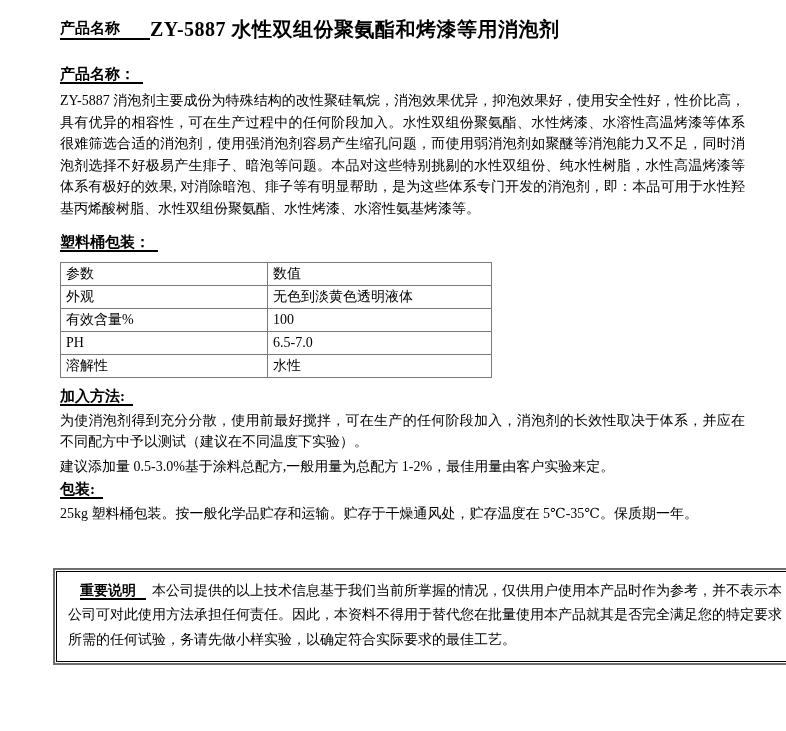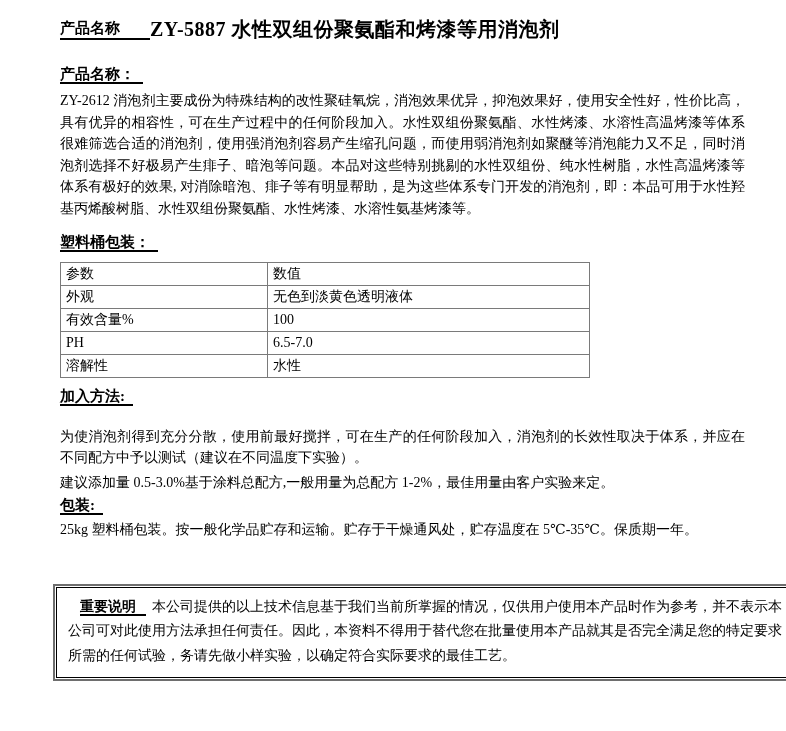--- a/index.html
+++ b/index.html
@@ -32,21 +32,21 @@
   p.body-text {
     font-size: 14px; line-height: 21.6px;
     margin: 0 0 10px 0;
     text-align: justify;
   }
   p.tight { margin-bottom: 3px; }
 
   
   table.props {
     border-collapse: collapse;
-    width: 530px;
+    width: 432px;
     margin: 10px 0 9px 0;
     font-size: 14px;
   }
   table.props td {
     border: 1px solid #7a7a7a;
     padding: 1px 5px;
     height: 20px;
     vertical-align: middle;
   }
   table.props td.k { width: 196px; }
@@ -83,21 +83,21 @@
 
   <div class="doc-header">
     <span class="doc-label">产品名称</span>
     <span class="doc-title">ZY-5887 水性双组份聚氨酯和烤漆等用消泡剂</span>
   </div>
 
   <div class="section">
     <div class="sec-heading">
       <span>产品名称：</span>
     </div>
-    <p class="body-text">ZY-2612 消泡剂主要成份为特殊结构的改性聚硅氧烷，消泡效果优异，抑泡效果好，使用安全性好，性价比高，具有优异的相容性，可在生产过程中的任何阶段加入。水性双组份聚氨酯、水性烤漆、水溶性高温烤漆等体系很难筛选合适的消泡剂，使用强消泡剂容易产生缩孔问题，而使用弱消泡剂如聚醚等消泡能力又不足，同时消泡剂选择不好极易产生痱子、暗泡等问题。本品对这些特别挑剔的水性双组份、纯水性树脂，水性高温烤漆等体系有极好的效果, 对消除暗泡、痱子等有明显帮助，是为这些体系专门开发的消泡剂，即：本品可用于水性羟基丙烯酸树脂、水性双组份聚氨酯、水性烤漆、水溶性氨基烤漆等。</p>
+    <p class="body-text">ZY-5887 消泡剂主要成份为特殊结构的改性聚硅氧烷，消泡效果优异，抑泡效果好，使用安全性好，性价比高，具有优异的相容性，可在生产过程中的任何阶段加入。水性双组份聚氨酯、水性烤漆、水溶性高温烤漆等体系很难筛选合适的消泡剂，使用强消泡剂容易产生缩孔问题，而使用弱消泡剂如聚醚等消泡能力又不足，同时消泡剂选择不好极易产生痱子、暗泡等问题。本品对这些特别挑剔的水性双组份、纯水性树脂，水性高温烤漆等体系有极好的效果, 对消除暗泡、痱子等有明显帮助，是为这些体系专门开发的消泡剂，即：本品可用于水性羟基丙烯酸树脂、水性双组份聚氨酯、水性烤漆、水溶性氨基烤漆等。</p>
   </div>
 
   <div class="section sec-gap">
     <div class="sec-heading">
       <span>塑料桶包装：</span>
     </div>
     <table class="props">
       <tbody>
         <tr>
           <td class="k">参数</td>
@@ -117,21 +117,21 @@
         </tr>
         <tr>
           <td class="k">溶解性</td>
           <td>水性</td>
         </tr>
       </tbody>
     </table>
   </div>
 
   <div class="section">
-    <div class="sec-heading" style="margin-bottom:20px">
+    <div class="sec-heading" style="margin-bottom:4px">
       <span>加入方法:</span>
     </div>
     <p class="body-text tight">为使消泡剂得到充分分散，使用前最好搅拌，可在生产的任何阶段加入，消泡剂的长效性取决于体系，并应在不同配方中予以测试（建议在不同温度下实验）。</p>
   </div>
 
   <div class="section">
     <p class="body-text tight">建议添加量 0.5-3.0%基于涂料总配方,一般用量为总配方 1-2%，最佳用量由客户实验来定。</p>
   </div>
 
   <div class="section">

